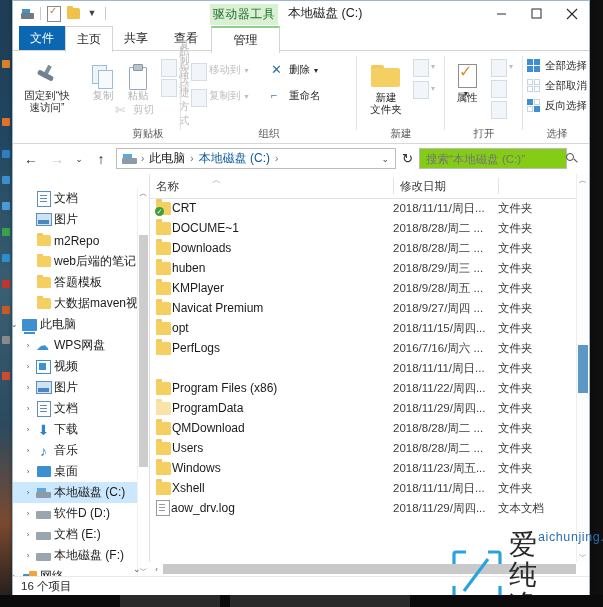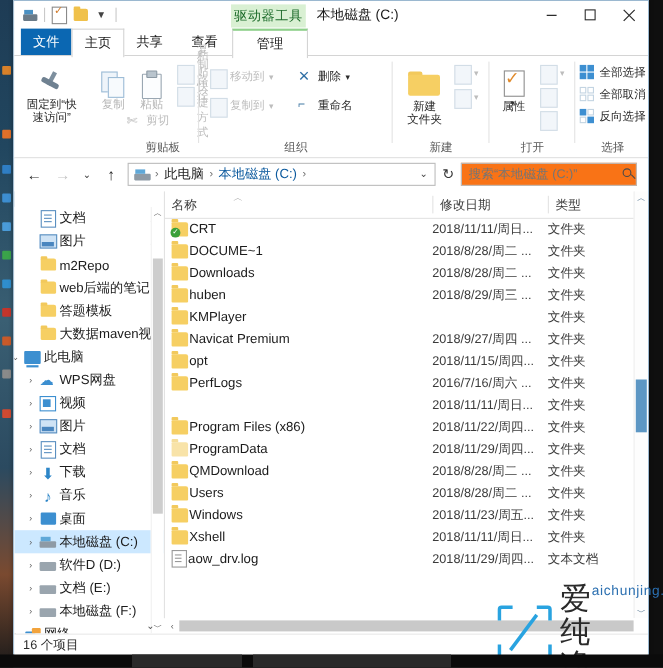--- a/index.html
+++ b/index.html
@@ -111,22 +111,22 @@
   .crumbbox{
     position:absolute;left:103px;top:4px;width:280px;height:21px;
     border:1px solid #bcbcbc;background:#fff;display:flex;align-items:center;padding-left:4px;box-sizing:border-box;
   }
   .crumb{font-size:12px;color:#1b1b1b;padding:0 2px;}
   .crumb.cur{color:#0c5a9e;}
   .chev{font-size:10px;color:#6d6d6d;padding:0 3px;}
   .crumb-dd{position:absolute;right:6px;font-size:9px;color:#444;}
   .refresh{position:absolute;left:389px;top:7px;font-size:13px;color:#333;}
   .searchbox{
-    position:absolute;left:406px;top:4px;width:160px;height:21px;
-    border:1px solid #bcbcbc;background:#f97316;box-sizing:border-box;
+    position:absolute;left:406px;top:4px;width:148px;height:21px;
+    border:1px solid #bcbcbc;background:#84cc16;box-sizing:border-box;
     display:flex;align-items:center;padding:2px 4px;
   }
   .searchbox input{border:0;outline:0;font-size:11.5px;color:#3b3b3b;width:138px;font-family:inherit;background:transparent;}
   .mag{width:12px;height:12px;position:relative;flex:none;}
   .mag:before{content:"";position:absolute;left:0;top:0;width:8px;height:8px;border:1.4px solid #4a4a4a;border-radius:50%;box-sizing:border-box;}
   .mag:after{content:"";position:absolute;left:7px;top:7px;width:5px;height:1.4px;background:#4a4a4a;transform:rotate(45deg);}
 
   
   .body{position:absolute;left:0;top:173px;width:100%;height:388px;}
   .navpane{position:absolute;left:0;top:14px;width:136px;height:388px;background:#fff;overflow:hidden;}
@@ -621,23 +621,20 @@
         <div class="colhdr">
           <div class="col" style="left:0;width:243px;">
             <span>名称</span>
             <span class="sortmark">︿</span>
           </div>
           <div class="colsep" style="left:243px;"></div>
           <div class="col" style="left:244px;width:104px;">
             <span>修改日期</span>
           </div>
           <div class="colsep" style="left:348px;"></div>
-          <div class="col" style="left:349px;width:90px;">
-            <span>类型</span>
-          </div>
           <div class="colsep" style="left:428px;"></div>
         </div>
 
         <div class="rows" id="filerows">
             <div class="frow">
               <span class="fname">
                 <span class="fico folder">
                   <span class="ovl">✓</span>
                 </span>
                 <span>CRT</span>
@@ -667,20 +664,21 @@
                 <span>huben</span>
               </span>
               <span class="fdate">2018/8/29/周三 ...</span>
               <span class="ftype">文件夹</span>
             </div>
             <div class="frow">
               <span class="fname">
                 <span class="fico folder"></span>
                 <span>KMPlayer</span>
               </span>
+              <span class="fdate">2018/9/28/周五 ...</span>
               <span class="ftype">文件夹</span>
             </div>
             <div class="frow">
               <span class="fname">
                 <span class="fico folder"></span>
                 <span>Navicat Premium</span>
               </span>
               <span class="fdate">2018/9/27/周四 ...</span>
               <span class="ftype">文件夹</span>
             </div>

